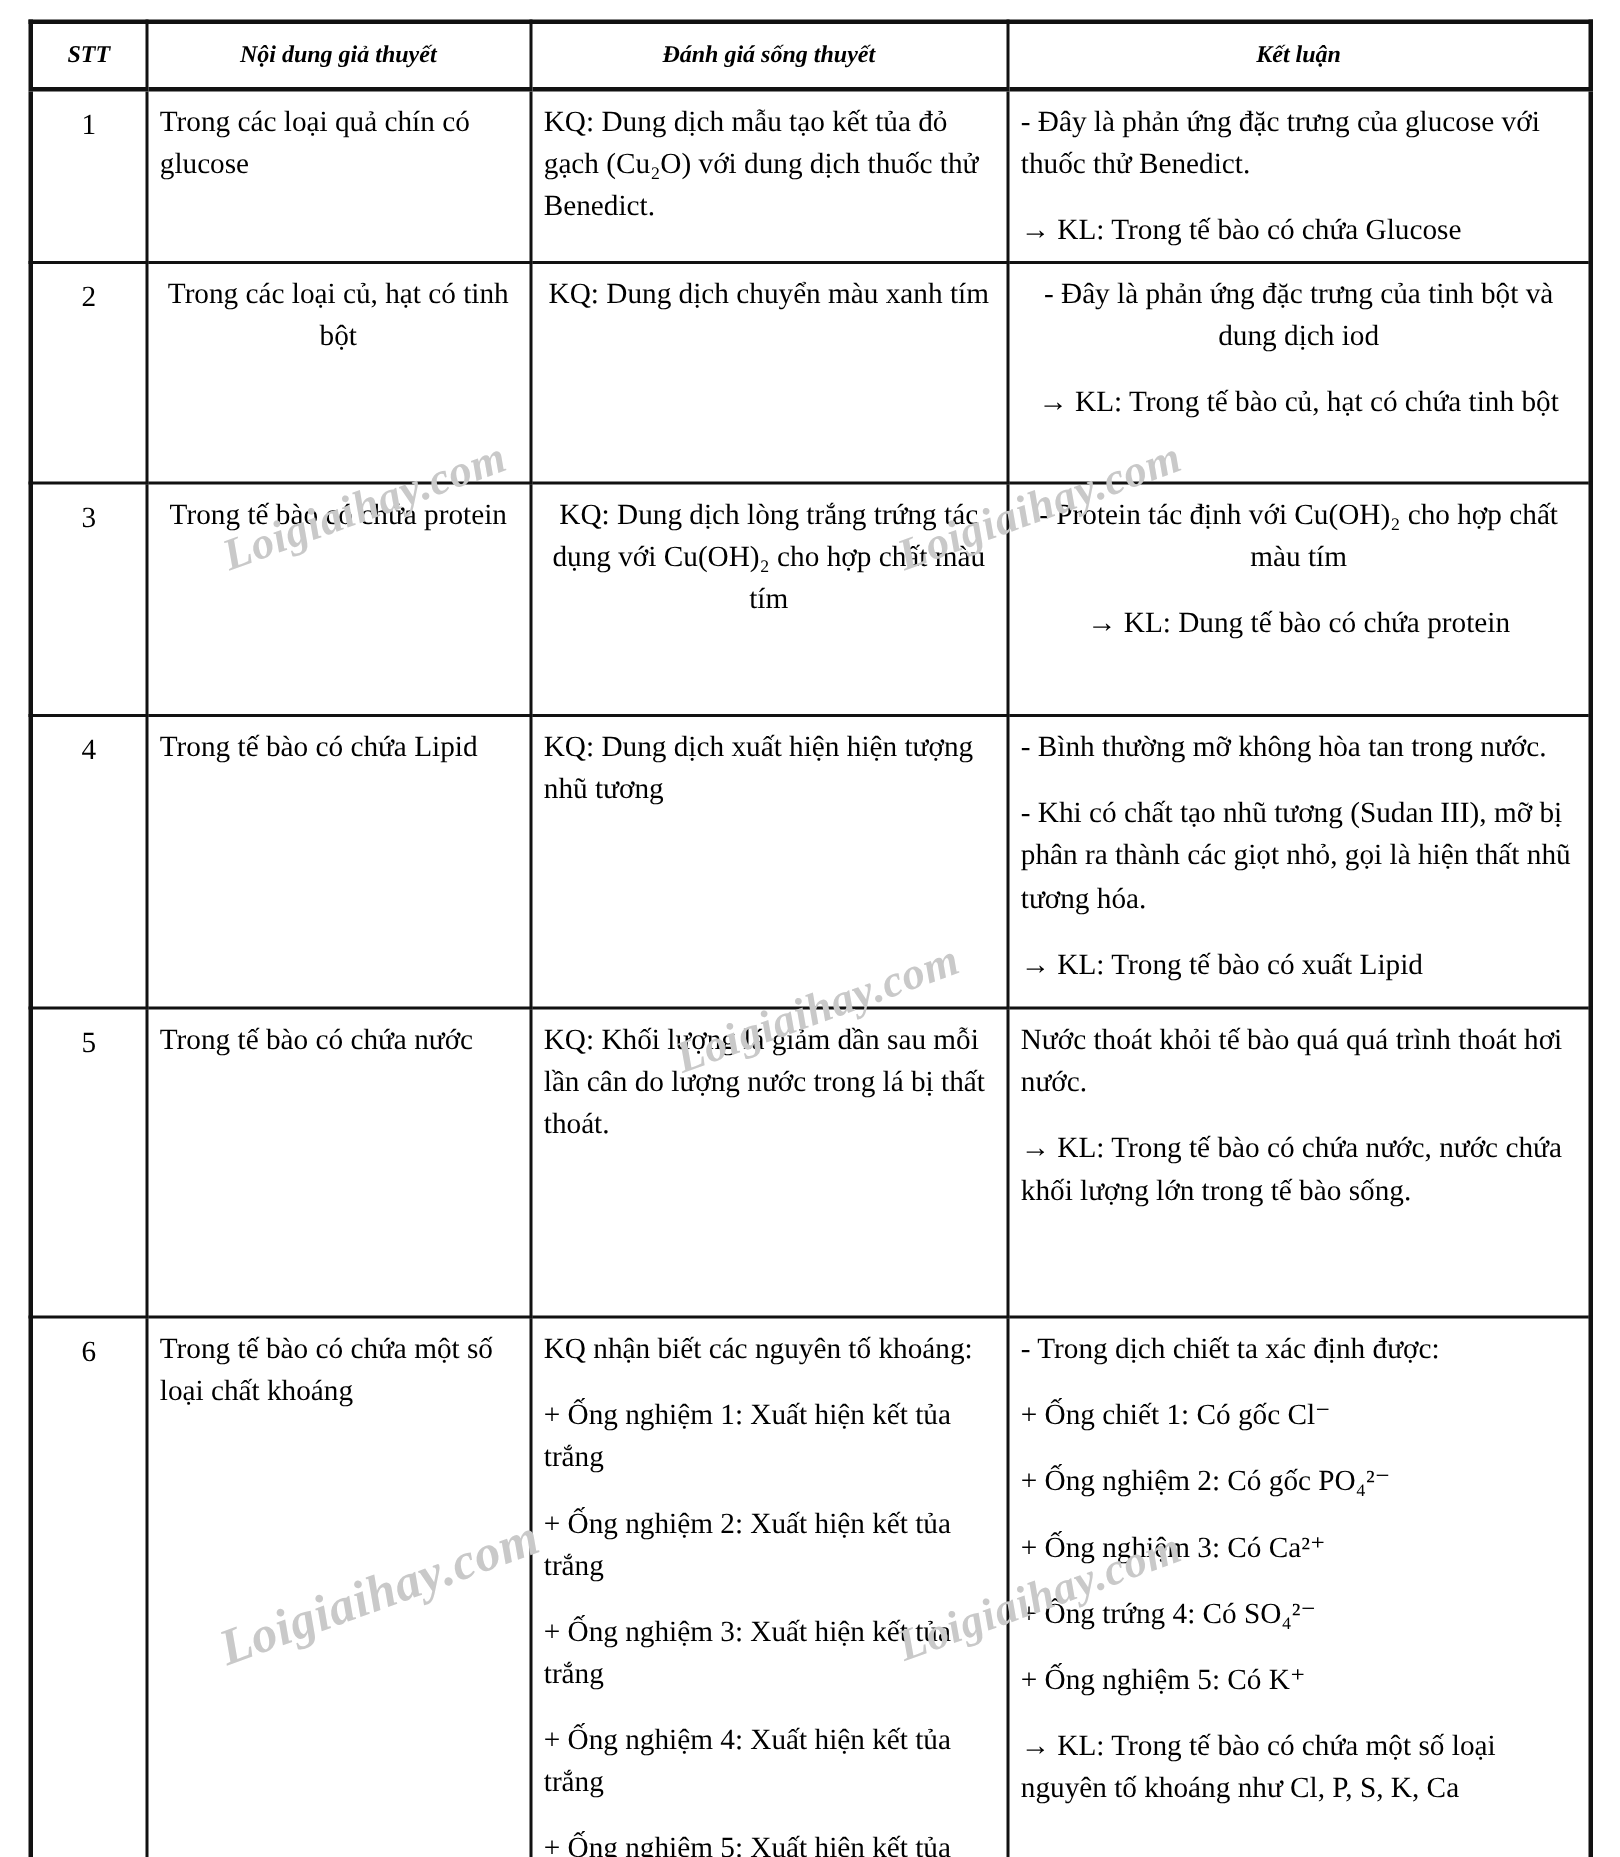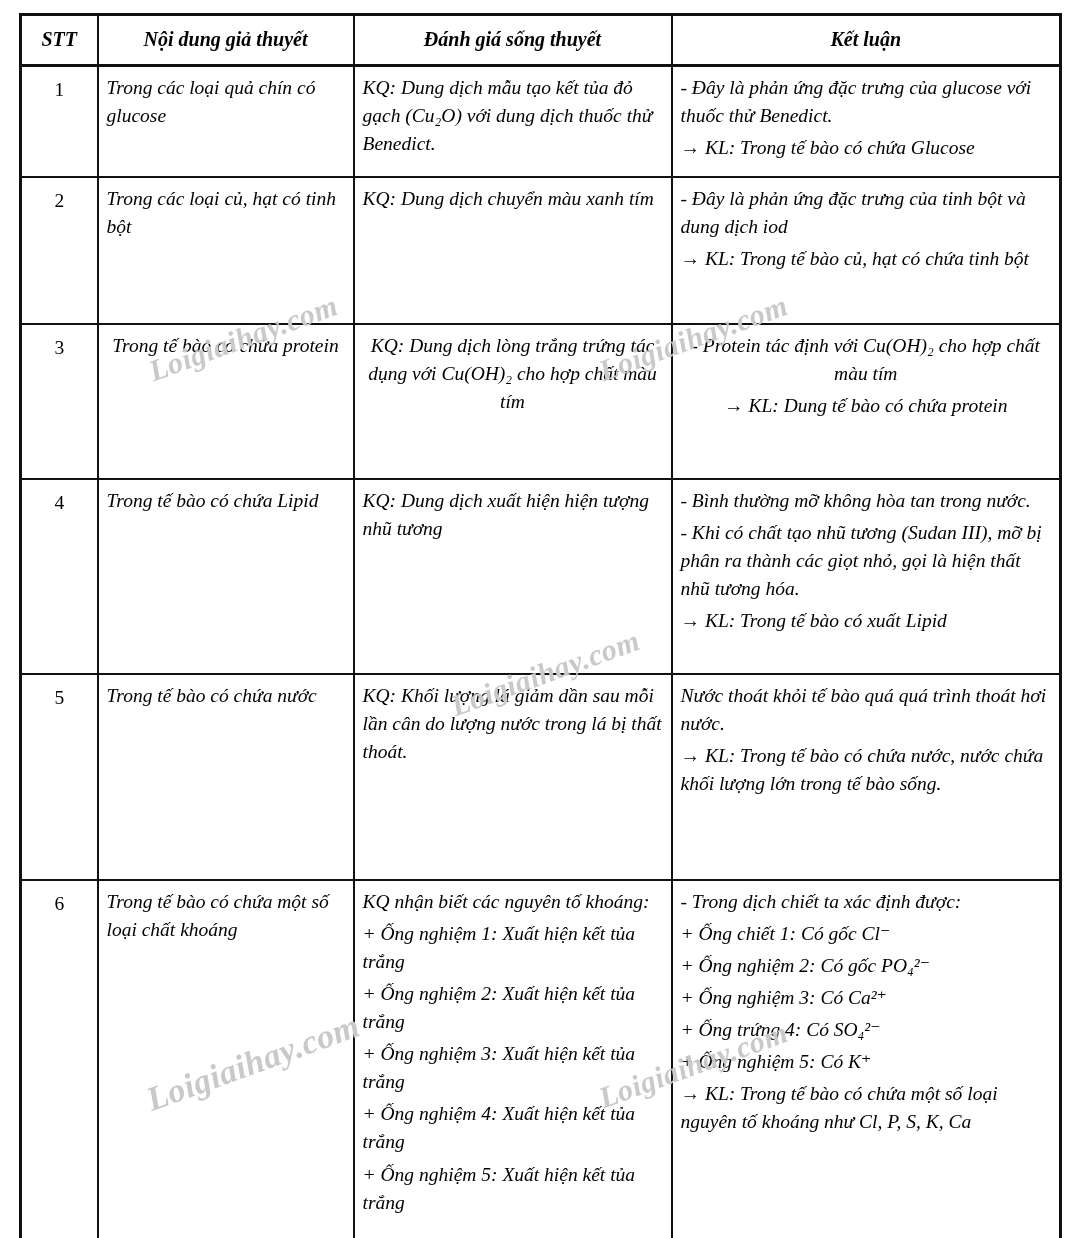--- a/index.html
+++ b/index.html
@@ -61,21 +61,21 @@
     font-size: 19.5px;
     line-height: 1.44;
     background: transparent;
   }
   table.main thead th {
     font-style: italic;
     font-weight: bold;
     text-align: center;
     vertical-align: middle;
     padding: 9px 6px 10px 6px;
-    font-size: 20px;
+    font-size: 16px;
     border-bottom-width: 3px;
   }
   table.main tbody td.num {
     text-align: center;
     vertical-align: top;
     padding-top: 9px;
   }
 
   
   table.main {
@@ -83,28 +83,28 @@
   }
 
   
   col.c-stt  { width: 77px; }
   col.c-noid { width: 256px; }
   col.c-dg   { width: 318px; }
   col.c-kl   { width: 389px; }
 
   
   tr.r1 td { height: 94px; }
-  tr.r2 td { height: 130px; }
+  tr.r2 td { height: 130px; text-align: center; }
   tr.r3 td { height: 138px; text-align: center; }
   tr.r4 td { height: 178px; }
   tr.r5 td { height: 189px; }
   tr.r6 td { height: 388px; }
 
-  .line { display: block; font-style: italic; }
-  .line + .line { margin-top: 4px; }
+  .line { display: block; }
+  .line + .line { margin-top: 16px; }
 </style>
 </head>
 <body>
 
 <div class="sheet">
 
   <div class="wm-layer">
     <div class="wm" style="left:150px; top:355px; font-size:30px; transform: rotate(-20deg);">Loigiaihay.com</div>
     <div class="wm" style="left:600px; top:355px; font-size:30px; transform: rotate(-20deg);">Loigiaihay.com</div>
     <div class="wm" style="left:452px; top:690px; font-size:30px; transform: rotate(-20deg);">Loigiaihay.com</div>

